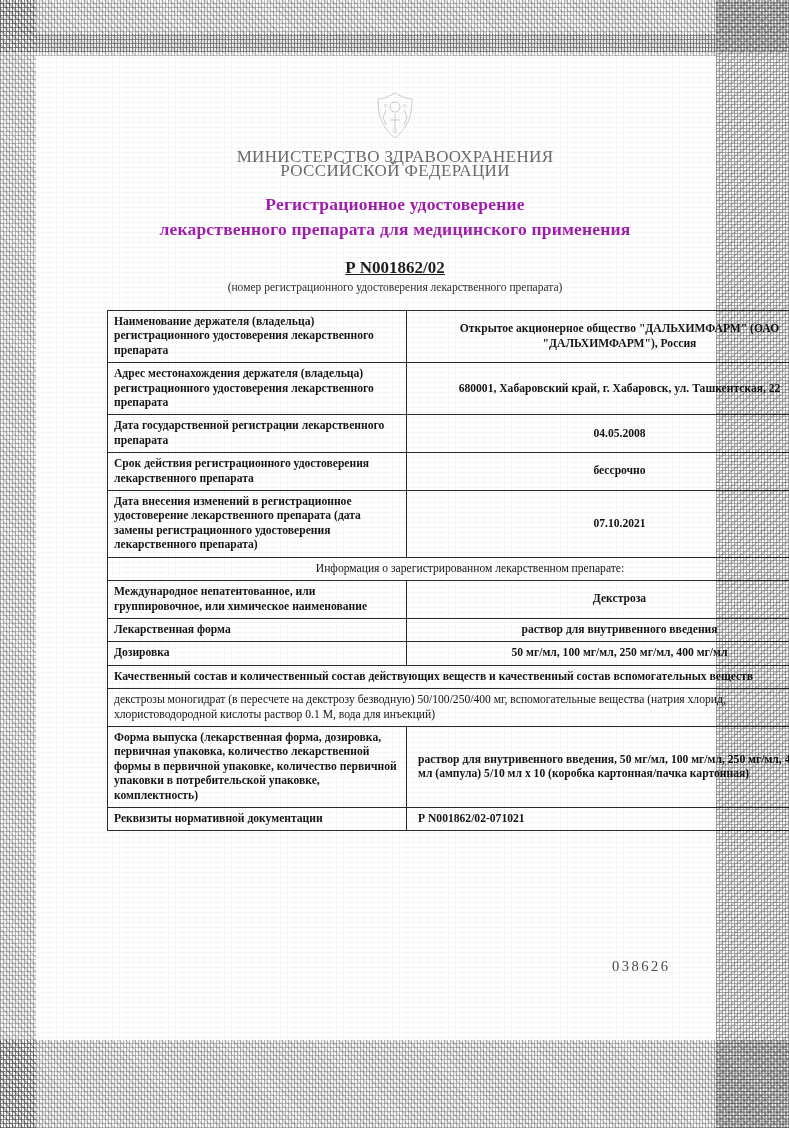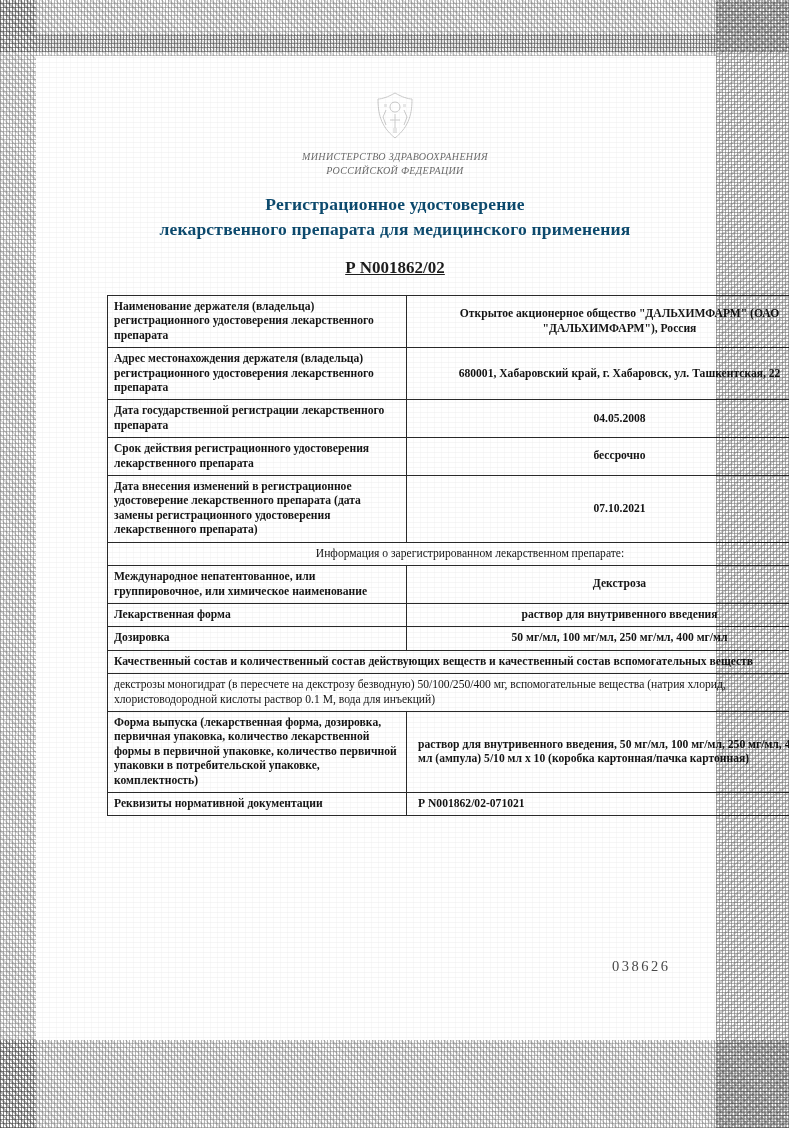--- a/index.html
+++ b/index.html
@@ -68,36 +68,35 @@
   .emblem {
     width: 46px;
     height: 52px;
     margin: 30px auto 8px auto;
     opacity: .30;
     filter: blur(.35px);
   }
 
   .ministry {
     text-align: center;
-    font-size: 10px;
+    font-size: 17px;
     letter-spacing: .35px;
     line-height: 14px;
     color: #4a4a4a;
     opacity: .82;
     font-family: "Liberation Serif", serif;
-    font-style: italic;
   }
 
   .doc-title {
     text-align: center;
     font-weight: bold;
     font-size: 17.5px;
     line-height: 25px;
     margin-top: 14px;
-    color: #0c4a6e;
+    color: #a21caf;
     letter-spacing: .2px;
   }
   .doc-title .l2 { font-size: 17.5px; }
 
   .reg-no {
     text-align: center;
     font-weight: bold;
     font-size: 17px;
     margin-top: 16px;
     text-decoration: underline;
@@ -194,20 +193,21 @@
       <div>МИНИСТЕРСТВО ЗДРАВООХРАНЕНИЯ</div>
       <div>РОССИЙСКОЙ ФЕДЕРАЦИИ</div>
     </div>
 
     <div class="doc-title">
       <div>Регистрационное удостоверение</div>
       <div class="l2">лекарственного препарата для медицинского применения</div>
     </div>
 
     <div class="reg-no">Р N001862/02</div>
+    <div class="reg-no-caption">(номер регистрационного удостоверения лекарственного препарата)</div>
 
     <table class="reg">
       <tbody>
         <tr>
           <td class="lbl">Наименование держателя (владельца) регистрационного удостоверения лекарственного препарата</td>
           <td class="val">Открытое акционерное общество "ДАЛЬХИМФАРМ" (ОАО "ДАЛЬХИМФАРМ"), Россия</td>
         </tr>
         <tr>
           <td class="lbl">Адрес местонахождения держателя (владельца) регистрационного удостоверения лекарственного препарата</td>
           <td class="val">680001, Хабаровский край, г. Хабаровск, ул. Ташкентская, 22</td>

